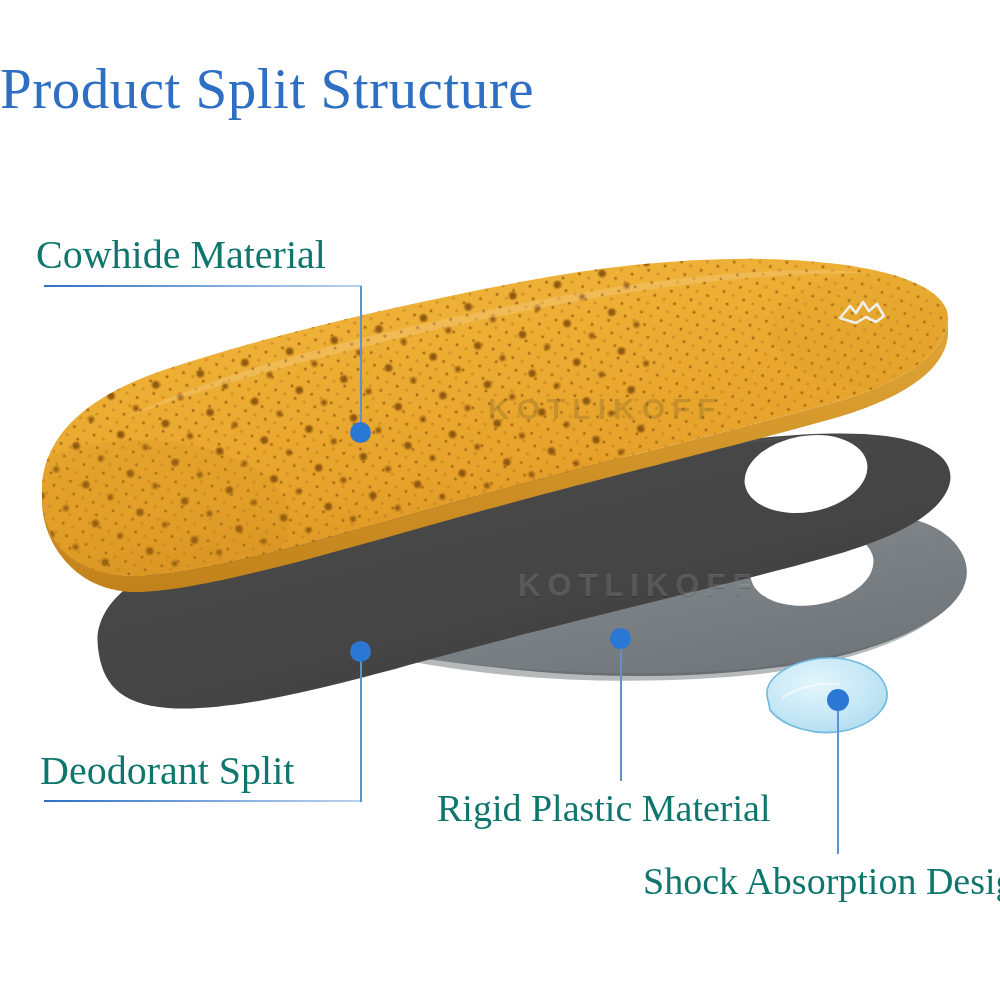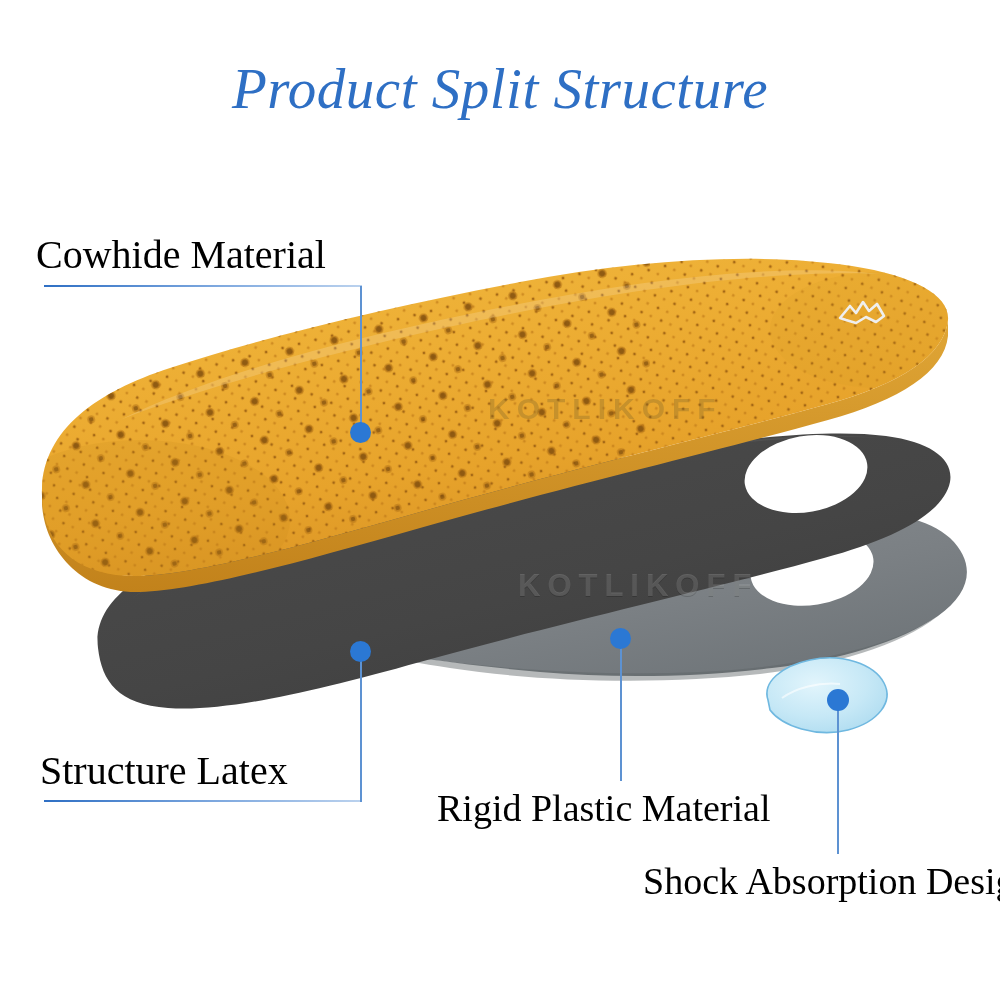--- a/index.html
+++ b/index.html
@@ -2,31 +2,31 @@
 <html><head>
 <meta charset="utf-8">
 <style>
   html,body{margin:0;padding:0;background:#fff;}
   body{width:1000px;height:1000px;overflow:hidden;
        font-family:"Liberation Serif","DejaVu Serif",serif;}
   #stage{position:relative;width:1000px;height:1000px;background:#ffffff;}
 
   
   .title{
-    position:absolute;left:0;top:58px;width:1000px;text-align:center;
+    position:absolute;left:0;top:58px;width:1000px;text-align:left;
     font-family:"Liberation Serif","DejaVu Serif",serif;
     font-size:57px;line-height:62px;font-weight:400;
-    color:#2E6FC4;letter-spacing:.5px;white-space:nowrap;font-style:italic;
+    color:#2E6FC4;letter-spacing:.5px;white-space:nowrap;
   }
 
   
   .label{
     position:absolute;
     font-family:"Liberation Serif","DejaVu Serif",serif;
-    font-weight:400;color:#000000;white-space:nowrap;
+    font-weight:400;color:#0f766e;white-space:nowrap;
     line-height:1.05;
   }
   .label.l-cowhide   {left:36px;  top:234px; font-size:40px;}
   .label.l-deodorant {left:40px;  top:750px; font-size:40px;}
   .label.l-rigid     {left:420px; top:789px; font-size:38px;margin-left:17px;}
   .label.l-shock     {left:643px; top:862px; font-size:38px;}
 
   
   .underline{position:absolute;height:2px;
     background:linear-gradient(90deg,#2E6FC4 0%,#7FA9DF 55%,#BBD2EE 100%);}
@@ -207,21 +207,21 @@
   <div class="wm wm-a">KOTLIKOFF</div>
   <div class="wm wm-b">KOTLIKOFF</div>
 
   <div class="title">Product Split Structure</div>
 
   <div class="label l-cowhide">Cowhide Material</div>
   <div class="underline ul-cowhide"></div>
   <div class="leader v" style="left:360px;top:286px;height:146px;"></div>
   <div class="dot d1"></div>
 
-  <div class="label l-deodorant">Structure Latex</div>
+  <div class="label l-deodorant">Deodorant Split</div>
   <div class="underline ul-deodorant"></div>
   <div class="leader v" style="left:360px;top:652px;height:150px;"></div>
   <div class="dot d2"></div>
 
   <div class="label l-rigid">Rigid Plastic Material</div>
   <div class="leader v" style="left:620px;top:639px;height:142px;"></div>
   <div class="dot d3"></div>
 
   <div class="label l-shock">Shock Absorption Design</div>
   <div class="leader v" style="left:837px;top:706px;height:148px;"></div>

